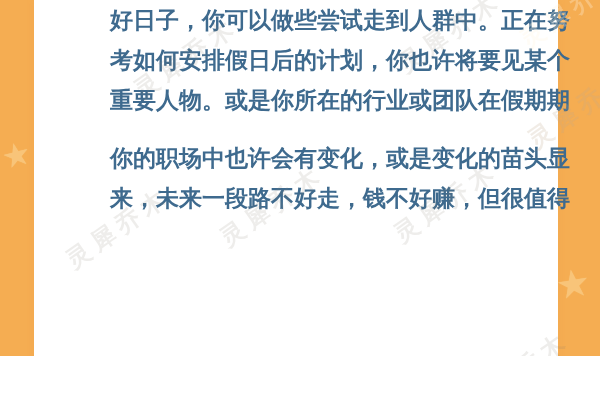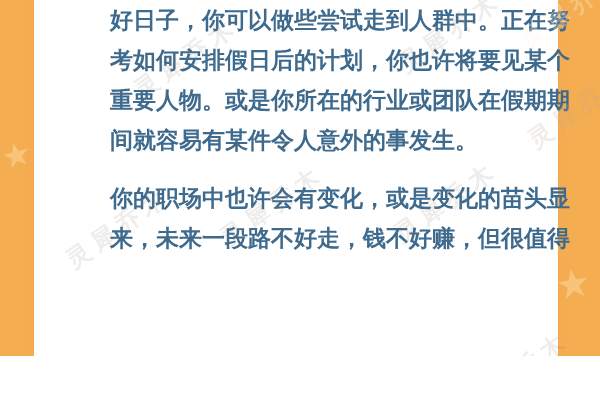--- a/index.html
+++ b/index.html
@@ -87,21 +87,20 @@
 <div class="stage">
 
   <div class="card">
 
     <div class="text-wrap">
 
       <div class="para para-1">
         <div class="line">好日子，你可以做些尝试走到人群中。正在努</div>
         <div class="line">考如何安排假日后的计划，你也许将要见某个</div>
         <div class="line">重要人物。或是你所在的行业或团队在假期期</div>
-        <div class="line">间就容易有某件令人意外的事发生。</div>
       </div>
 
       <div class="para para-2">
         <div class="line">你的职场中也许会有变化，或是变化的苗头显</div>
         <div class="line">来，未来一段路不好走，钱不好赚，但很值得</div>
       </div>
 
     </div>
 
     <span class="wm wm-1">灵犀乔木</span>

